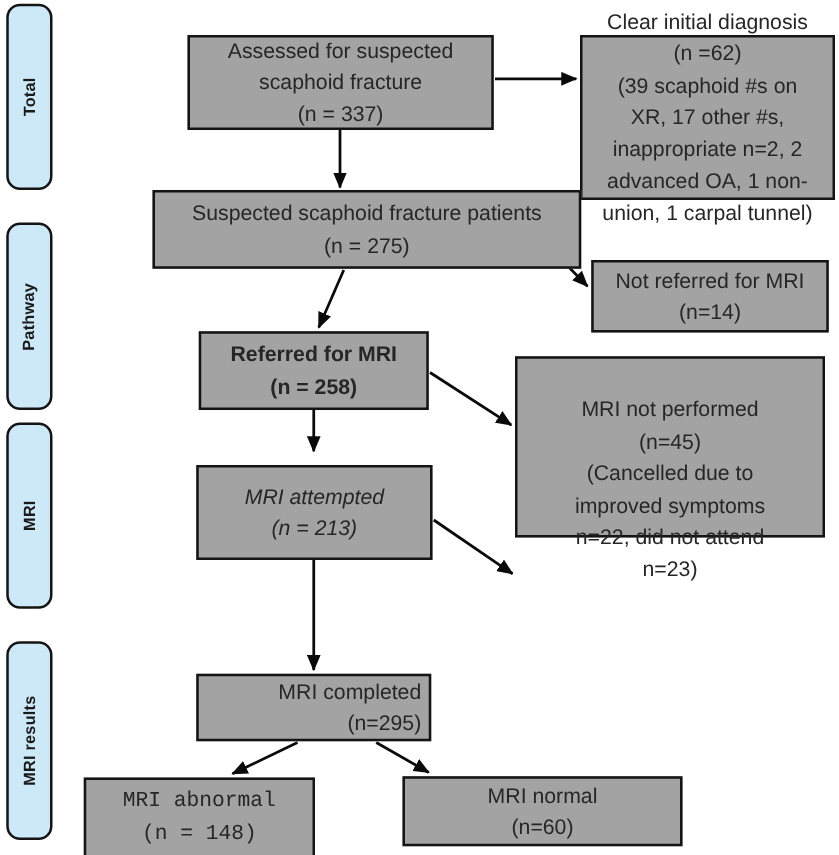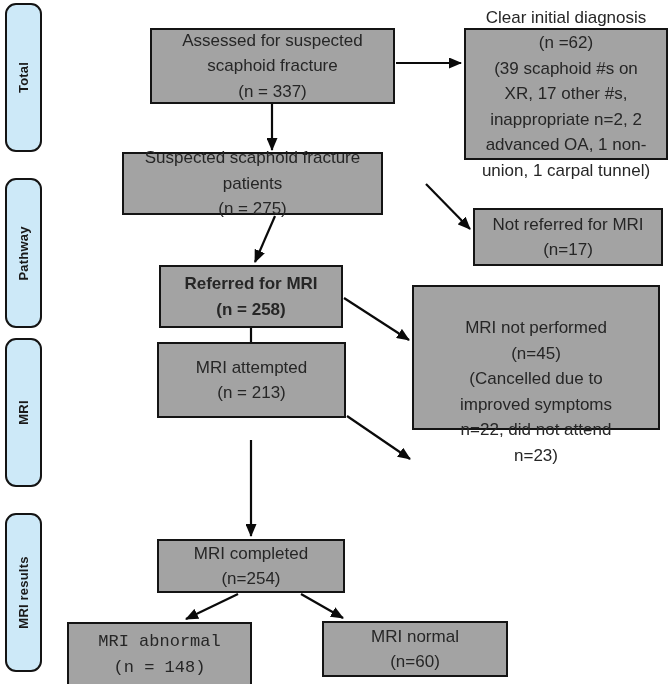--- a/index.html
+++ b/index.html
@@ -30,30 +30,30 @@
     position:absolute;box-sizing:border-box;background:#a3a3a3;
     border:2px solid var(--border-color,#141414);
     display:flex;flex-direction:column;align-items:center;justify-content:center;
     text-align:center;font-size:17px;line-height:1.5;padding:2px 6px;
   }
   .fbox div{max-width:100%;}
   .b-assessed{left:150px;top:28px;width:245px;height:76px;}
   .b-assessed .lbl{max-width:210px;}
   .b-clear{left:464px;top:28px;width:204px;height:132px;}
   .b-clear .det{max-width:176px;}
-  .b-suspected{left:122px;top:152px;width:261px;height:63px;}
+  .b-suspected{left:122px;top:152px;width:343px;height:63px;}
   .b-notreferred{left:473px;top:208px;width:190px;height:58px;}
   .b-referred{left:159px;top:265px;width:184px;height:63px;font-weight:bold;}
   .b-notperformed{left:412px;top:285px;width:248px;height:145px;justify-content:flex-start;padding-top:28px;}
   .b-notperformed .det{max-width:188px;}
-  .b-attempted{left:157px;top:342px;width:189px;height:76px;}
+  .b-attempted{left:157px;top:372px;width:189px;height:76px;font-style:italic;}
   .b-nottolerated{left:413px;top:445px;width:197px;height:58px;}
-  .b-completed{left:157px;top:539px;width:188px;height:54px;}
+  .b-completed{left:157px;top:539px;width:188px;height:54px;align-items:flex-end;}
   .b-abnormal{left:67px;top:622px;width:185px;height:65px;font-family:Liberation Mono, monospace;}
-  .b-normal{left:322px;top:621px;width:186px;height:56px;}
+  .b-normal{left:322px;top:621px;width:224px;height:56px;}
 </style>
 </head>
 <body>
 
 <div class="canvas">
 
   <svg class="arrows" viewBox="0 0 671 684" xmlns="http://www.w3.org/2000/svg">
     <defs>
       <marker id="ah" markerUnits="userSpaceOnUse" markerWidth="13" markerHeight="11" refX="12" refY="5.5" orient="auto">
         <polygon points="0,0 13,5.5 0,11" fill="var(--line-color,#111)"></polygon>
@@ -95,21 +95,21 @@
     <div class="det">(39 scaphoid #s on XR, 17 other #s, inappropriate n=2, 2 advanced OA, 1 non-union, 1 carpal tunnel)</div>
   </div>
 
   <div class="fbox b-suspected">
     <div class="lbl">Suspected scaphoid fracture patients</div>
     <div class="cnt">(n = 275)</div>
   </div>
 
   <div class="fbox b-notreferred">
     <div class="lbl">Not referred for MRI</div>
-    <div class="cnt">(n=17)</div>
+    <div class="cnt">(n=14)</div>
   </div>
 
   <div class="fbox b-referred">
     <div class="lbl">Referred for MRI</div>
     <div class="cnt">(n = 258)</div>
   </div>
 
   <div class="fbox b-notperformed">
     <div class="lbl">MRI not performed</div>
     <div class="cnt">(n=45)</div>
@@ -117,21 +117,21 @@
   </div>
 
   <div class="fbox b-attempted">
     <div class="lbl">MRI attempted</div>
     <div class="cnt">(n = 213)</div>
   </div>
 
 
   <div class="fbox b-completed">
     <div class="lbl">MRI completed</div>
-    <div class="cnt">(n=254)</div>
+    <div class="cnt">(n=295)</div>
   </div>
 
   <div class="fbox b-abnormal">
     <div class="lbl">MRI abnormal</div>
     <div class="cnt">(n = 148)</div>
   </div>
 
   <div class="fbox b-normal">
     <div class="lbl">MRI normal</div>
     <div class="cnt">(n=60)</div>

